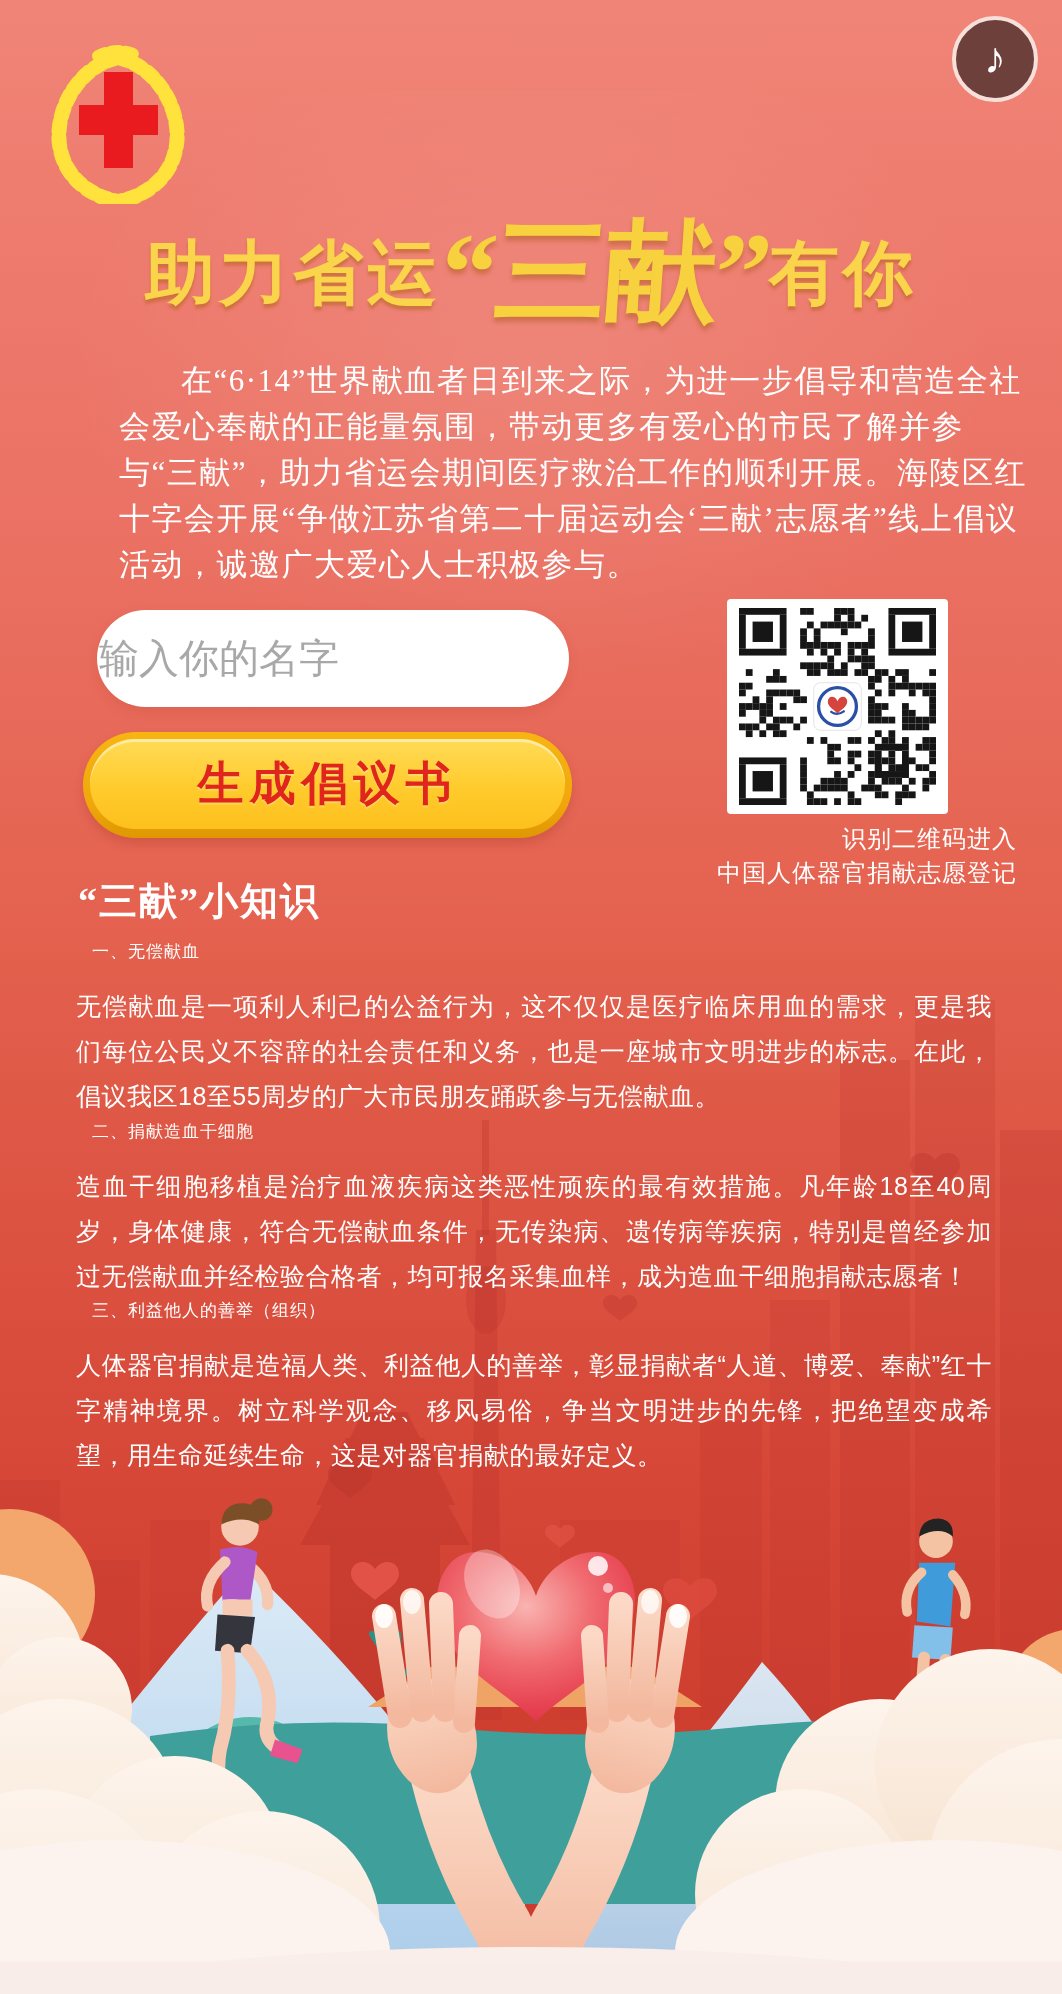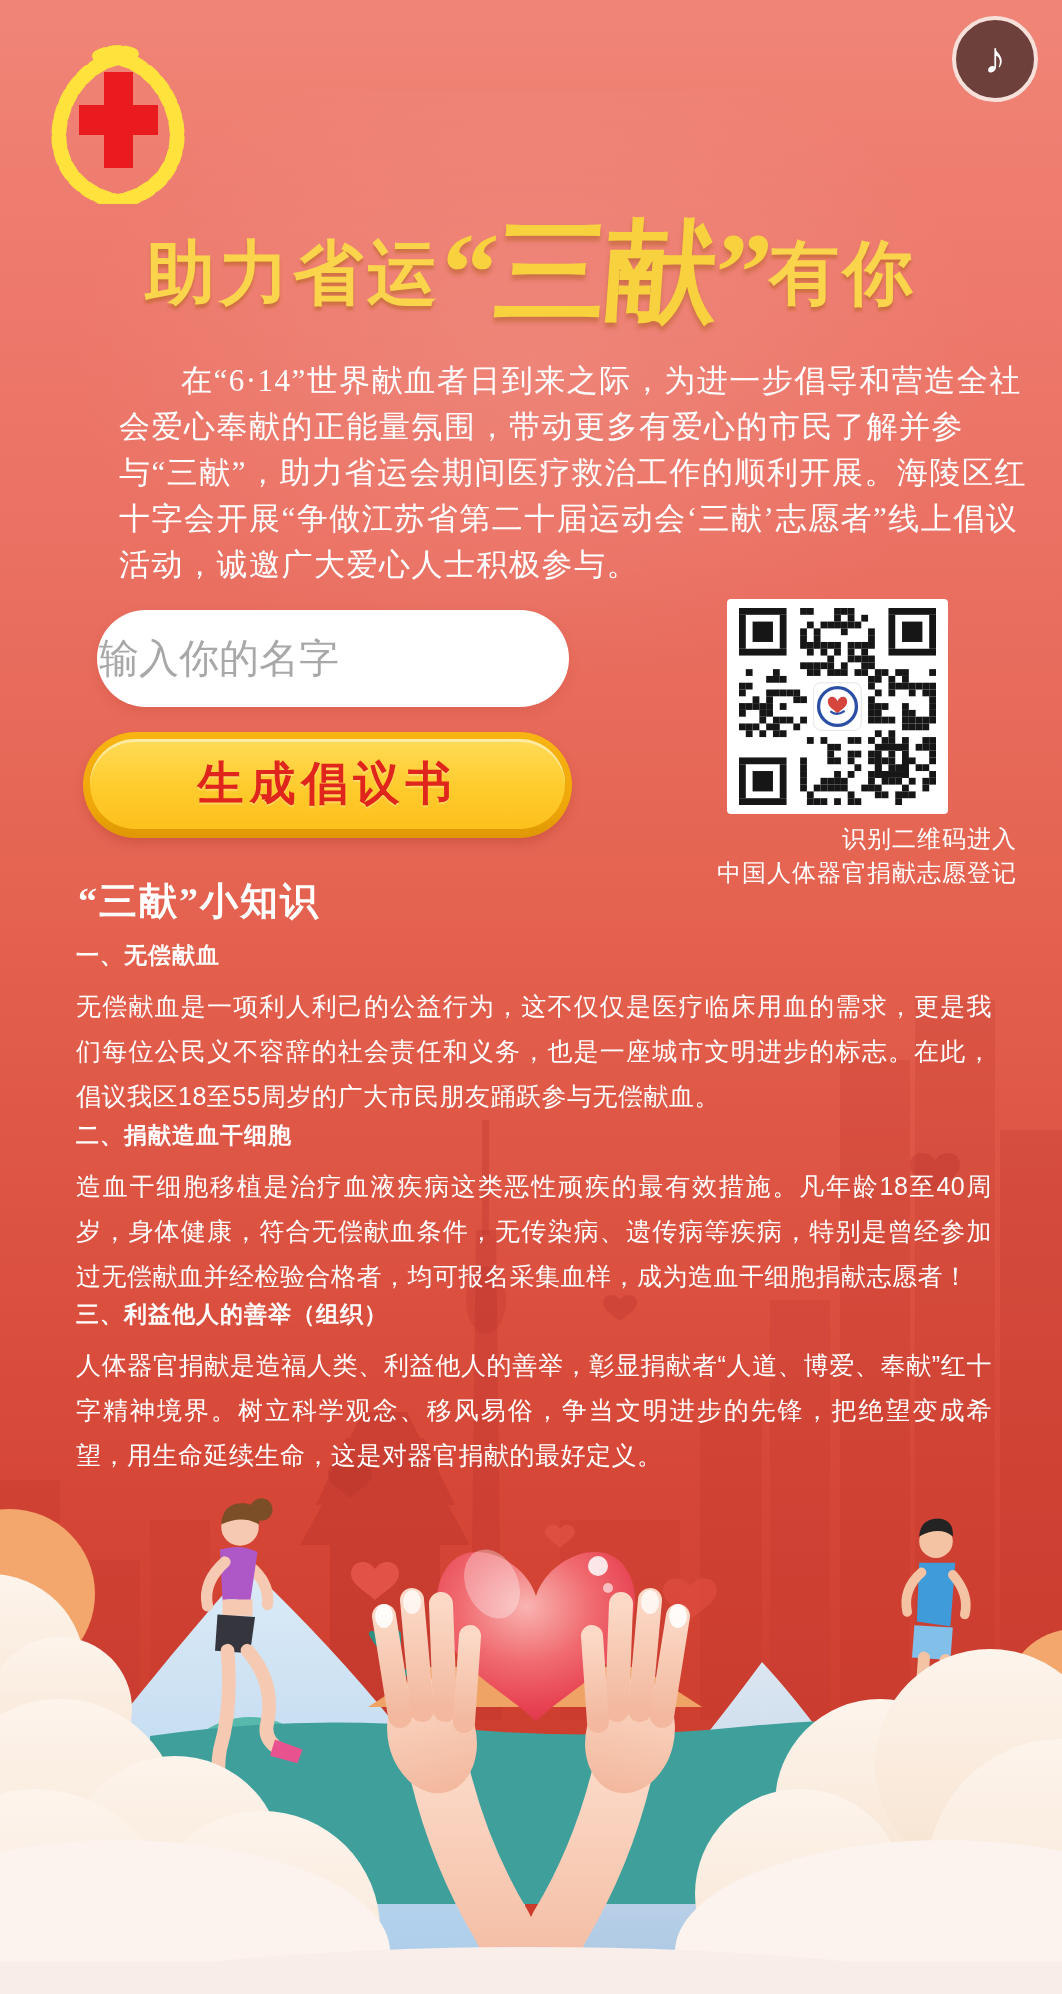--- a/index.html
+++ b/index.html
@@ -50,21 +50,21 @@
 
   
   .qr-card{left:727px;top:599px;width:221px;height:215px;z-index:3;background:#ffffff;
            border-radius:4px;display:flex;align-items:center;justify-content:center;}
   .qr-caption{left:649px;top:822px;width:368px;z-index:3;color:#ffffff;font-size:24px;
               line-height:34px;text-align:right;letter-spacing:1px;}
 
   
   .k-heading{left:78px;top:876px;z-index:3;color:#ffffff;font-size:38px;font-weight:700;
              font-family:"Liberation Serif",serif;letter-spacing:2px;}
-  .k-title{position:absolute;left:76px;z-index:3;color:#ffffff;font-size:23px;font-weight:700;
+  .k-title{position:absolute;left:92px;z-index:3;color:#ffffff;font-size:17px;font-weight:400;
            letter-spacing:1px;}
   .k-body{position:absolute;left:76px;width:916px;z-index:3;color:#ffffff;font-size:25px;
           line-height:45px;letter-spacing:.5px;text-align:justify;}
   .t1{top:940px}.b1{top:984px}.t2{top:1120px}.b2{top:1164px}.t3{top:1299px}.b3{top:1343px}
 
   
   #skyline{left:0;top:1000px;width:1062px;height:720px;z-index:1;}
   #illustration{left:0;top:1474px;width:1062px;height:520px;z-index:2;}
 </style>
 </head>

